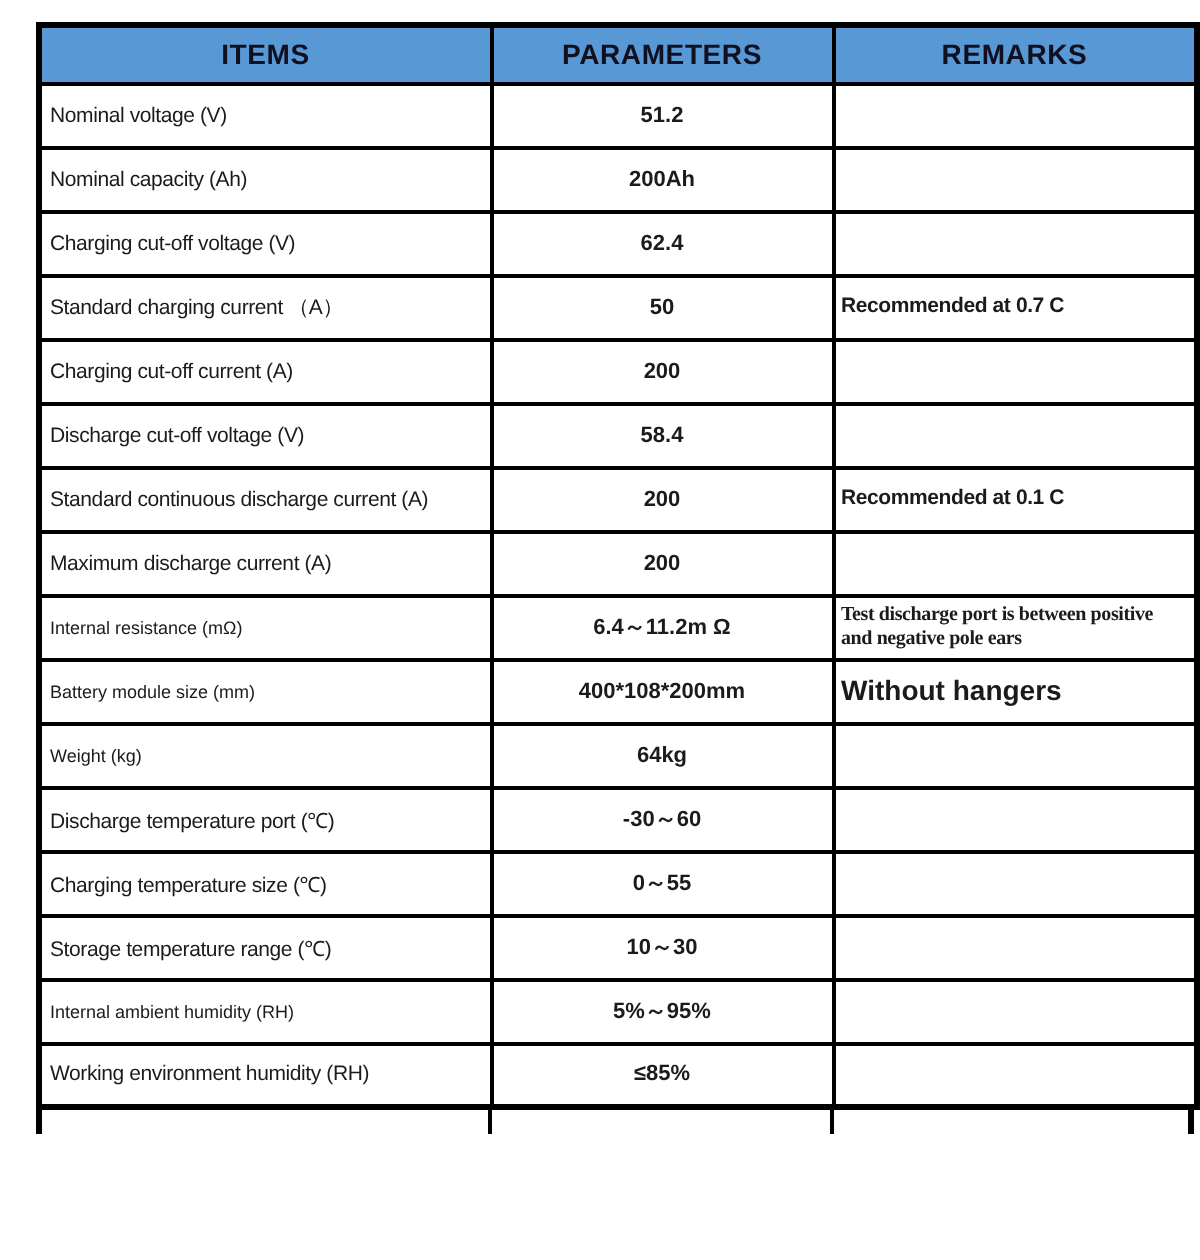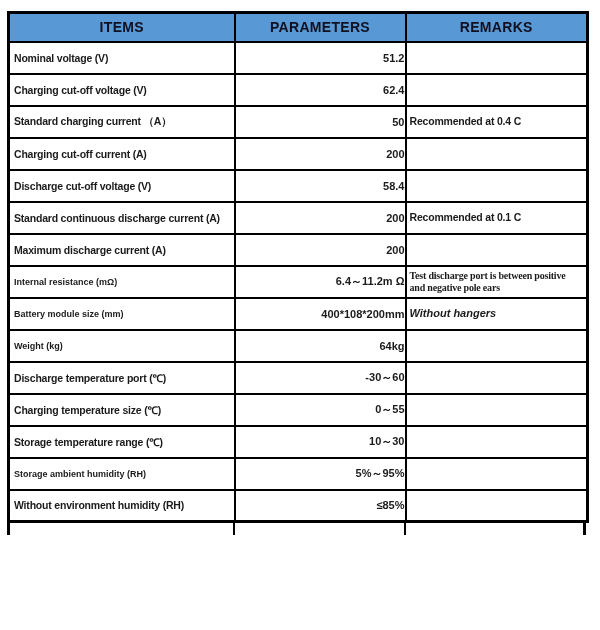--- a/index.html
+++ b/index.html
@@ -3,34 +3,34 @@
 <meta charset="utf-8">
 <style>
   :root{
     --header-bg:#5798D5;
     --border:#000000;
     --text:#1b1b1b;
   }
   *{box-sizing:border-box;margin:0;padding:0;}
   html,body{width:600px;height:630px;background:#ffffff;overflow:hidden;
     font-family:"Liberation Sans",sans-serif;color:var(--text);}
-  .sheet{position:absolute;left:7px;top:11px;width:578px;}
+  .sheet{position:absolute;left:18px;top:11px;width:578px;}
   table.spec-table{border-collapse:collapse;table-layout:fixed;width:579px;
     border:3px solid var(--border);}
   col.c1{width:226px;} col.c2{width:171px;} col.c3{width:182px;}
   th{background:var(--header-bg);color:#101020;font-weight:bold;font-size:14px;
      height:29px;border:2px solid var(--border);text-align:center;letter-spacing:.3px;}
   td{border:2px solid var(--border);height:32px;vertical-align:middle;overflow:hidden;}
-  td.cell-item{font-weight:bold;font-size:10.5px;letter-spacing:-0.2px;
+  td.cell-item{font-weight:normal;font-size:10.5px;letter-spacing:-0.2px;
      padding-left:4px;white-space:nowrap;border-radius:14px;}
   td.cell-item.small{font-size:9px;letter-spacing:0;}
-  td.cell-param{font-weight:bold;font-size:11px;text-align:right;}
+  td.cell-param{font-weight:bold;font-size:11px;text-align:center;}
   td.cell-remark{font-weight:bold;font-size:10.5px;letter-spacing:-0.2px;
      padding:1px 3px;line-height:1.2;}
-  td.cell-remark.small{font-size:11px;letter-spacing:0;font-style:italic;}
+  td.cell-remark.small{font-size:14px;letter-spacing:0;}
   td.cell-remark.tight{font-size:10px;line-height:1.15;font-family:Liberation Serif, serif;}
   
   .partial-row{position:relative;height:12px;}
   .partial-row .stub{position:absolute;top:0;height:12px;background:var(--border);}
   .stub.s-left{left:0;width:3px;}
   .stub.s-div1{left:226px;width:2px;}
   .stub.s-div2{left:397px;width:2px;}
   .stub.s-right{left:576px;width:3px;}
 </style>
 </head>
@@ -50,28 +50,33 @@
         <th>REMARKS</th>
       </tr>
     </thead>
     <tbody>
         <tr>
     <td class="cell-item">Nominal voltage (V)</td>
     <td class="cell-param">51.2</td>
     <td class="cell-remark"></td>
   </tr>
         <tr>
+    <td class="cell-item">Nominal capacity (Ah)</td>
+    <td class="cell-param">200Ah</td>
+    <td class="cell-remark"></td>
+  </tr>
+        <tr>
     <td class="cell-item">Charging cut-off voltage (V)</td>
     <td class="cell-param">62.4</td>
     <td class="cell-remark"></td>
   </tr>
         <tr>
     <td class="cell-item">Standard charging current （A）</td>
     <td class="cell-param">50</td>
-    <td class="cell-remark">Recommended at 0.4 C</td>
+    <td class="cell-remark">Recommended at 0.7 C</td>
   </tr>
         <tr>
     <td class="cell-item">Charging cut-off current (A)</td>
     <td class="cell-param">200</td>
     <td class="cell-remark"></td>
   </tr>
         <tr>
     <td class="cell-item">Discharge cut-off voltage (V)</td>
     <td class="cell-param">58.4</td>
     <td class="cell-remark"></td>
@@ -110,26 +115,26 @@
     <td class="cell-item">Charging temperature size (℃)</td>
     <td class="cell-param">0～55</td>
     <td class="cell-remark"></td>
   </tr>
         <tr>
     <td class="cell-item">Storage temperature range (℃)</td>
     <td class="cell-param">10～30</td>
     <td class="cell-remark"></td>
   </tr>
         <tr>
-    <td class="cell-item small">Storage ambient humidity (RH)</td>
+    <td class="cell-item small">Internal ambient humidity (RH)</td>
     <td class="cell-param">5%～95%</td>
     <td class="cell-remark"></td>
   </tr>
         <tr>
-    <td class="cell-item">Without environment humidity (RH)</td>
+    <td class="cell-item">Working environment humidity (RH)</td>
     <td class="cell-param">≤85%</td>
     <td class="cell-remark"></td>
   </tr>
       </tbody>
   </table>
   <div class="partial-row">
     <span class="stub s-left"></span>
     <span class="stub s-div1"></span>
     <span class="stub s-div2"></span>
     <span class="stub s-right"></span>

